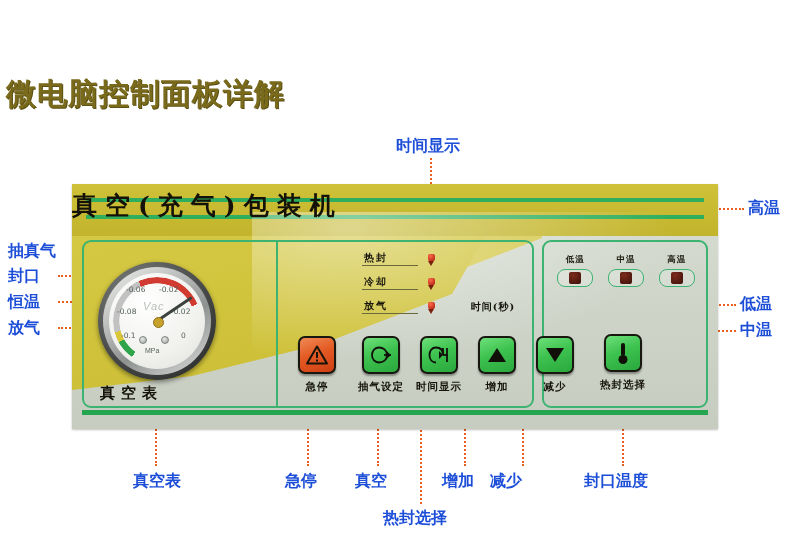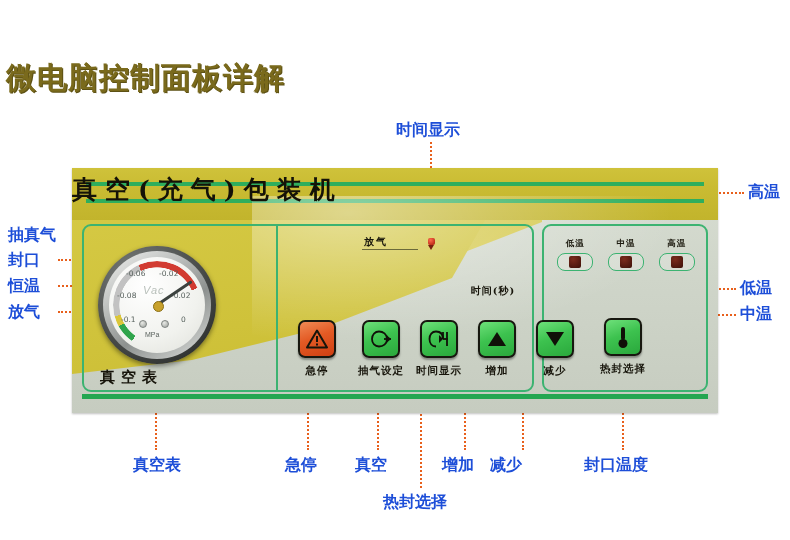--- a/index.html
+++ b/index.html
@@ -3,21 +3,21 @@
 <meta charset="utf-8">
 <style>
   html,body{margin:0;padding:0;}
   body{
     width:790px;height:540px;
     background:#ffffff;
     font-family:"Liberation Sans","DejaVu Sans",sans-serif;
     position:relative;
     overflow:hidden;
   }
-  .root{position:absolute;left:0;top:0;width:790px;height:452px;}
+  .root{position:absolute;left:0;top:16px;width:790px;height:452px;}
 
   
   .page-title{
     position:absolute;left:6px;top:58px;
     font-size:30px;font-weight:bold;
     color:#7a6a1c;
     letter-spacing:1px;
     text-shadow:1px 1px 0 #5d5115;
     white-space:nowrap;
   }
@@ -307,20 +307,32 @@
         <div class="g-screw" style="left:30px;top:63px;"></div>
         <div class="g-screw" style="left:52px;top:63px;"></div>
         <div class="gauge-needle"></div>
         <div class="gauge-hub"></div>
       </div>
     </div>
     <div class="gauge-label">真空表</div>
 
     <div class="ind-list">
       <div class="ind-row">
+        <span class="ind-text">热封</span>
+        <span class="ind-underline"></span>
+        <span class="ind-led"></span>
+        <span class="ind-arrow"></span>
+      </div>
+      <div class="ind-row">
+        <span class="ind-text">冷却</span>
+        <span class="ind-underline"></span>
+        <span class="ind-led"></span>
+        <span class="ind-arrow"></span>
+      </div>
+      <div class="ind-row">
         <span class="ind-text">放气</span>
         <span class="ind-underline"></span>
         <span class="ind-led"></span>
         <span class="ind-arrow"></span>
       </div>
     </div>
 
     <div class="seg-caption">时间(秒)</div>
 
     <div class="temp-group">

